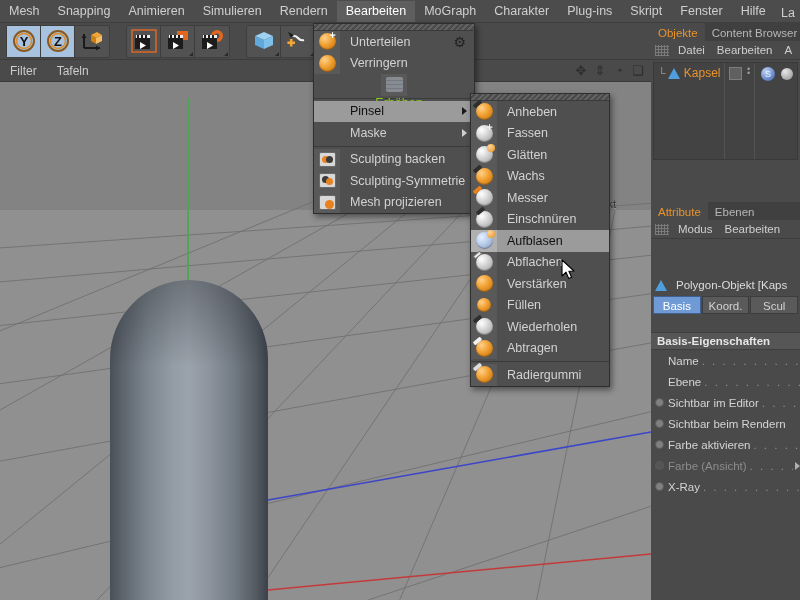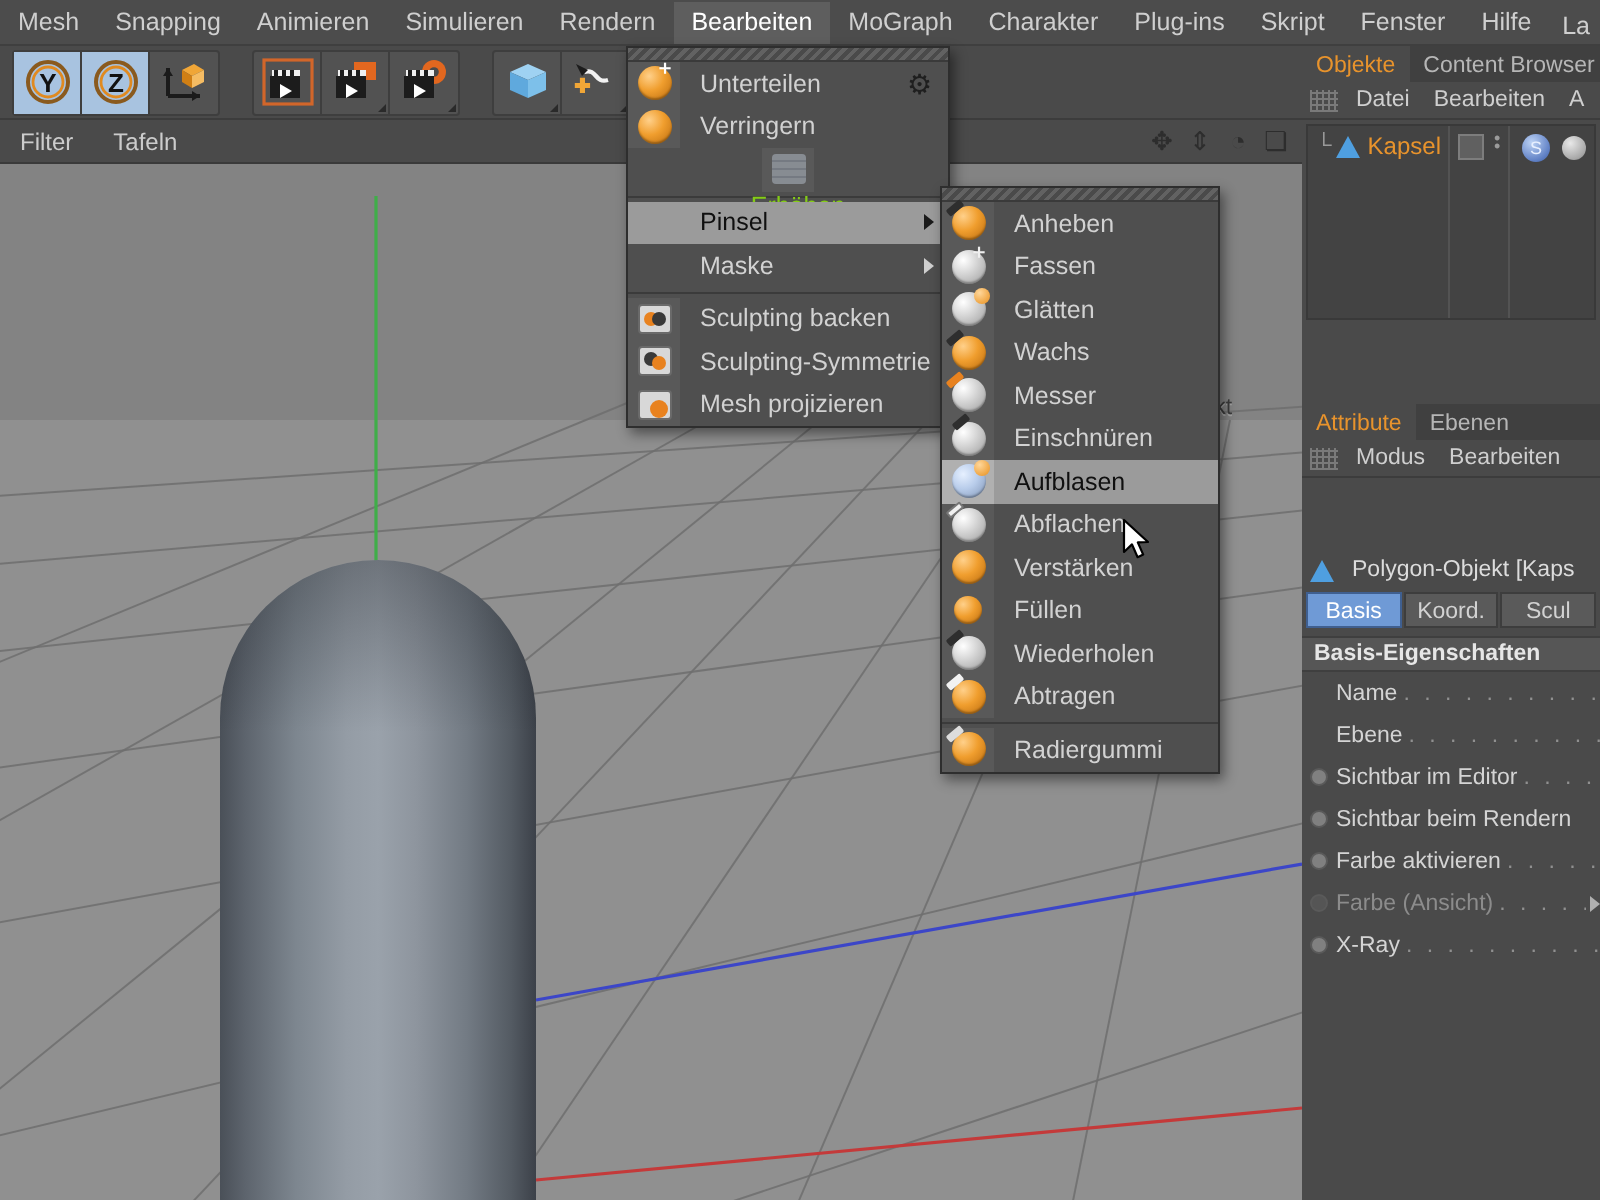--- a/index.html
+++ b/index.html
@@ -183,21 +183,21 @@
              background:radial-gradient(circle at 35% 30%,#e8e8e8,#a8a8a8 70%,#7a7a7a);}
 
   #attrPanel { position:absolute; left:0; top:179px; width:149px; bottom:0; background:#4a4a4a;}
   .objhead { display:flex; align-items:center; height:20px; padding-left:4px; gap:5px;margin-top:36px;}
   .objhead .t { font-size:11.5px; color:#dcdcdc; white-space:nowrap;}
   .attrtabs { display:flex; height:18px; margin:1px 2px 0 2px; gap:1px;}
   .atab { flex:1; background:#5a5a5a; color:#d2d2d2; font-size:11.5px; text-align:center;
           line-height:18px; border:1px solid #3d3d3d; white-space:nowrap; overflow:hidden;}
   .atab.active { background:#6f9ad6; color:#ffffff; border-color:#3f5f90; }
   .secthead { background:#565656; color:#e6e6e6; font-size:11.5px; font-weight:bold;
-              padding:2px 0 2px 6px; margin-top:4px; border-top:1px solid #3f3f3f;
+              padding:2px 0 2px 6px; margin-top:18px; border-top:1px solid #3f3f3f;
               border-bottom:1px solid #3f3f3f;}
   .prow { display:flex; align-items:center; height:21px; padding-left:4px; font-size:11.5px;}
   .prow .radio { width:9px;height:9px;border-radius:50%;background:#808080;
                  border:1px solid #5a5a5a; flex:none; margin-right:4px;}
   .prow.dim { color:#8c8c8c; }
   .prow.dim .radio { background:#555; }
   .prow .lbl { white-space:nowrap; color:#d4d4d4;}
   .prow.dim .lbl { color:#8c8c8c;}
   .prow .leader { flex:1; overflow:hidden; color:#909090; letter-spacing:2px;
                   margin-left:3px; white-space:nowrap; }

